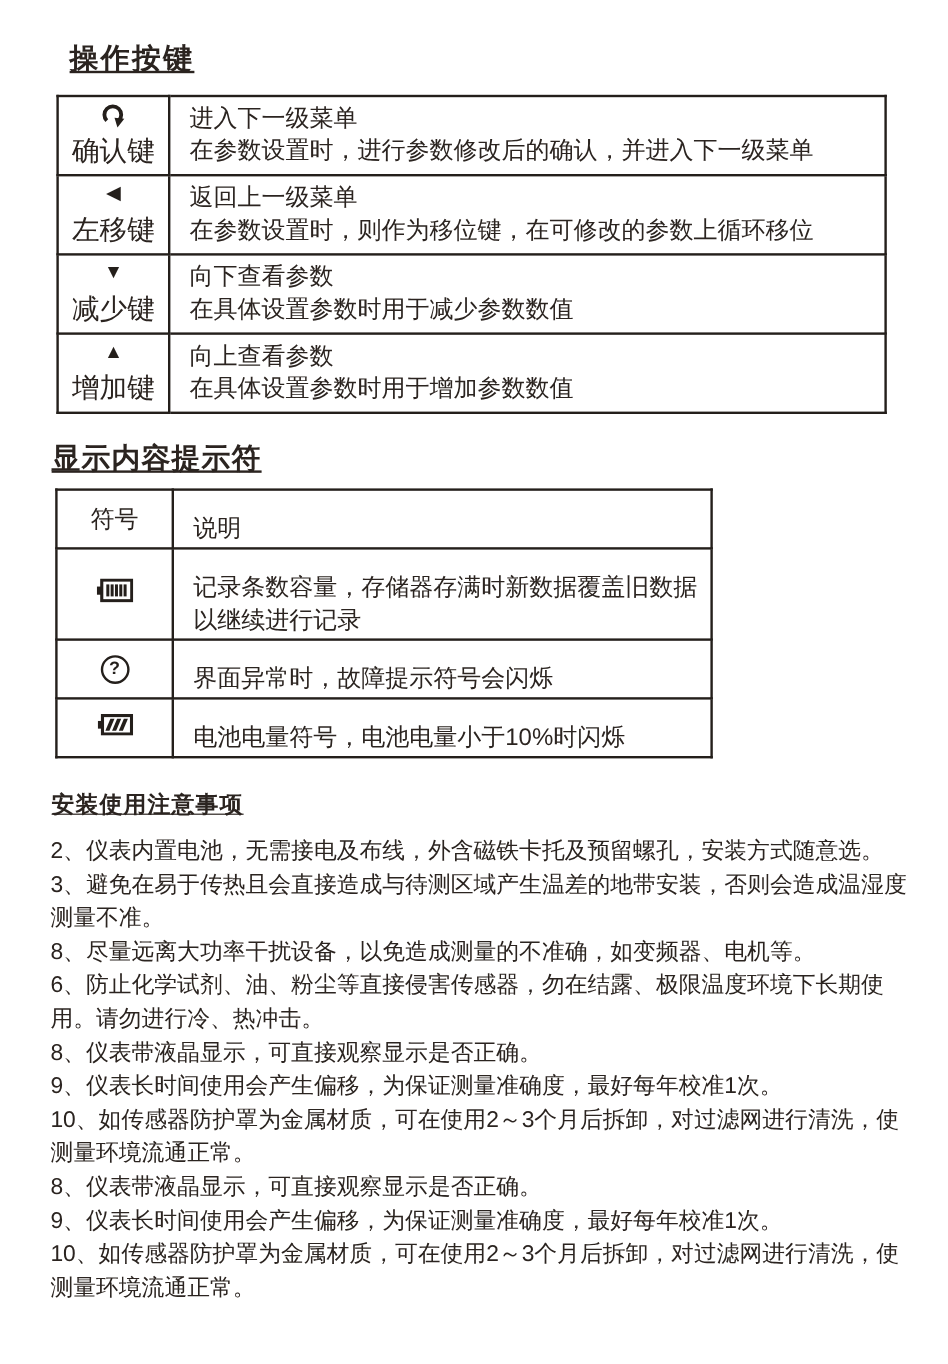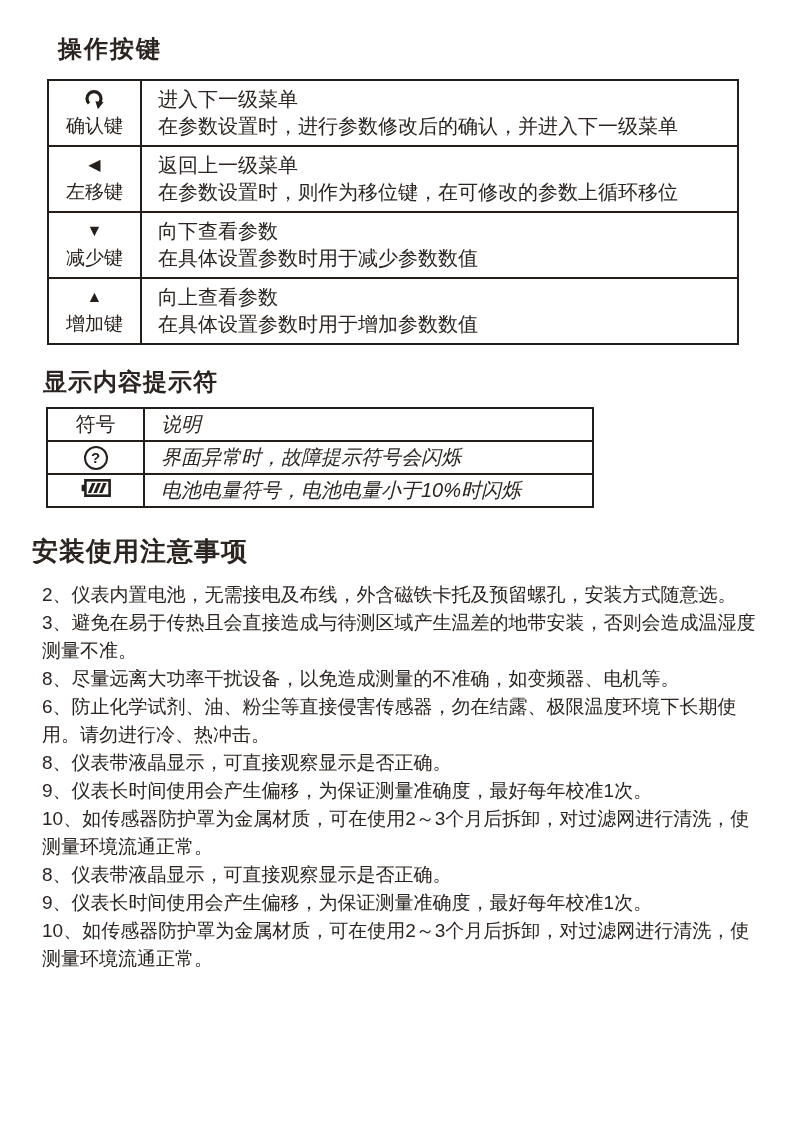--- a/index.html
+++ b/index.html
@@ -3,38 +3,38 @@
 <meta charset="utf-8">
 <style>
   html,body{margin:0;padding:0;}
   body{
     width:790px;height:1137px;background:#ffffff;
     font-family:"Liberation Sans","DejaVu Sans",sans-serif;
     color:#2b2420;
   }
   .page{position:relative;width:790px;height:1137px;overflow:hidden;}
 
-  .sec-title{font-weight:bold;margin:0;color:#2b2420;}
+  .sec-title{font-weight:bold;margin:0;color:#2b2420;text-decoration:underline;}
   .sec-title.t1{font-size:24px;letter-spacing:2px;padding:33px 0 0 58px;}
   .sec-title.t2{font-size:24px;letter-spacing:1px;padding:21px 0 0 43px;}
-  .sec-title.t3{font-size:26px;letter-spacing:1px;padding:26px 0 0 32px;}
+  .sec-title.t3{font-size:19px;letter-spacing:1px;padding:26px 0 0 43px;}
 
   table{border-collapse:collapse;table-layout:fixed;}
   .keys-table{margin:14px 0 0 47px;width:692px;}
   .keys-table td{border:2px solid #241f1b;}
   .keys-table .c1{width:91px;height:64px;text-align:center;vertical-align:middle;padding:0;}
   .keys-table .c2{padding:5px 18px 5px 16px;font-size:20px;line-height:27px;vertical-align:middle;}
   .key-glyph{display:block;height:24px;line-height:22px;font-size:16px;color:#241f1b;}
   .key-glyph svg{vertical-align:middle;}
-  .key-label{display:block;font-size:19px;margin-top:1px;}
+  .key-label{display:block;font-size:23px;margin-top:1px;}
 
   .sym-table{margin:9px 0 0 46px;width:548px;}
   .sym-table td{border:2px solid #241f1b;font-size:20px;}
   .sym-table .c1{width:95px;height:29px;text-align:center;vertical-align:middle;padding:0;}
-  .sym-table .c2{padding:2px 10px 2px 16px;vertical-align:middle;font-style:italic;}
+  .sym-table .c2{padding:18px 10px 2px 16px;vertical-align:middle;}
 
   .qmark{
     display:inline-block;width:20px;height:20px;border:2px solid #241f1b;border-radius:50%;
     font-size:15px;font-weight:bold;line-height:20px;text-align:center;color:#241f1b;
   }
 
   .notes{margin:12px 0 0 42px;width:718px;}
   .notes p{margin:0;font-size:19px;line-height:28px;}
 </style>
 </head>
@@ -97,20 +97,36 @@
   <h2 class="sec-title t2">显示内容提示符</h2>
 
   <table class="sym-table">
     <tbody>
         <tr>
       <td class="c1">符号</td>
       <td class="c2">说明</td>
     </tr>
     <tr>
       <td class="c1">
+        <span>
+          <svg width="31" height="20" viewBox="0 0 31 20">
+            <rect x="0.8" y="6.8" width="4" height="6.8" fill="#241f1b"></rect>
+            <rect x="4.8" y="1.4" width="25" height="17.2" fill="none" stroke="#241f1b" stroke-width="2.6"></rect>
+            <rect x="8.6" y="5" width="2.5" height="10" fill="#241f1b"></rect>
+            <rect x="12.2" y="5" width="2.5" height="10" fill="#241f1b"></rect>
+            <rect x="15.8" y="5" width="2.5" height="10" fill="#241f1b"></rect>
+            <rect x="19.4" y="5" width="2.5" height="10" fill="#241f1b"></rect>
+            <rect x="23.0" y="5" width="2.5" height="10" fill="#241f1b"></rect>
+          </svg>
+        </span>
+      </td>
+      <td class="c2">记录条数容量，存储器存满时新数据覆盖旧数据以继续进行记录</td>
+    </tr>
+    <tr>
+      <td class="c1">
         <span class="qmark">?</span>
       </td>
       <td class="c2">界面异常时，故障提示符号会闪烁</td>
     </tr>
     <tr>
       <td class="c1">
         <span>
           <svg width="30" height="18" viewBox="0 0 30 18">
             <rect x="0.6" y="5.8" width="3.8" height="6.4" fill="#241f1b"></rect>
             <rect x="4.4" y="1.3" width="24.2" height="15.4" fill="none" stroke="#241f1b" stroke-width="2.6"></rect>

